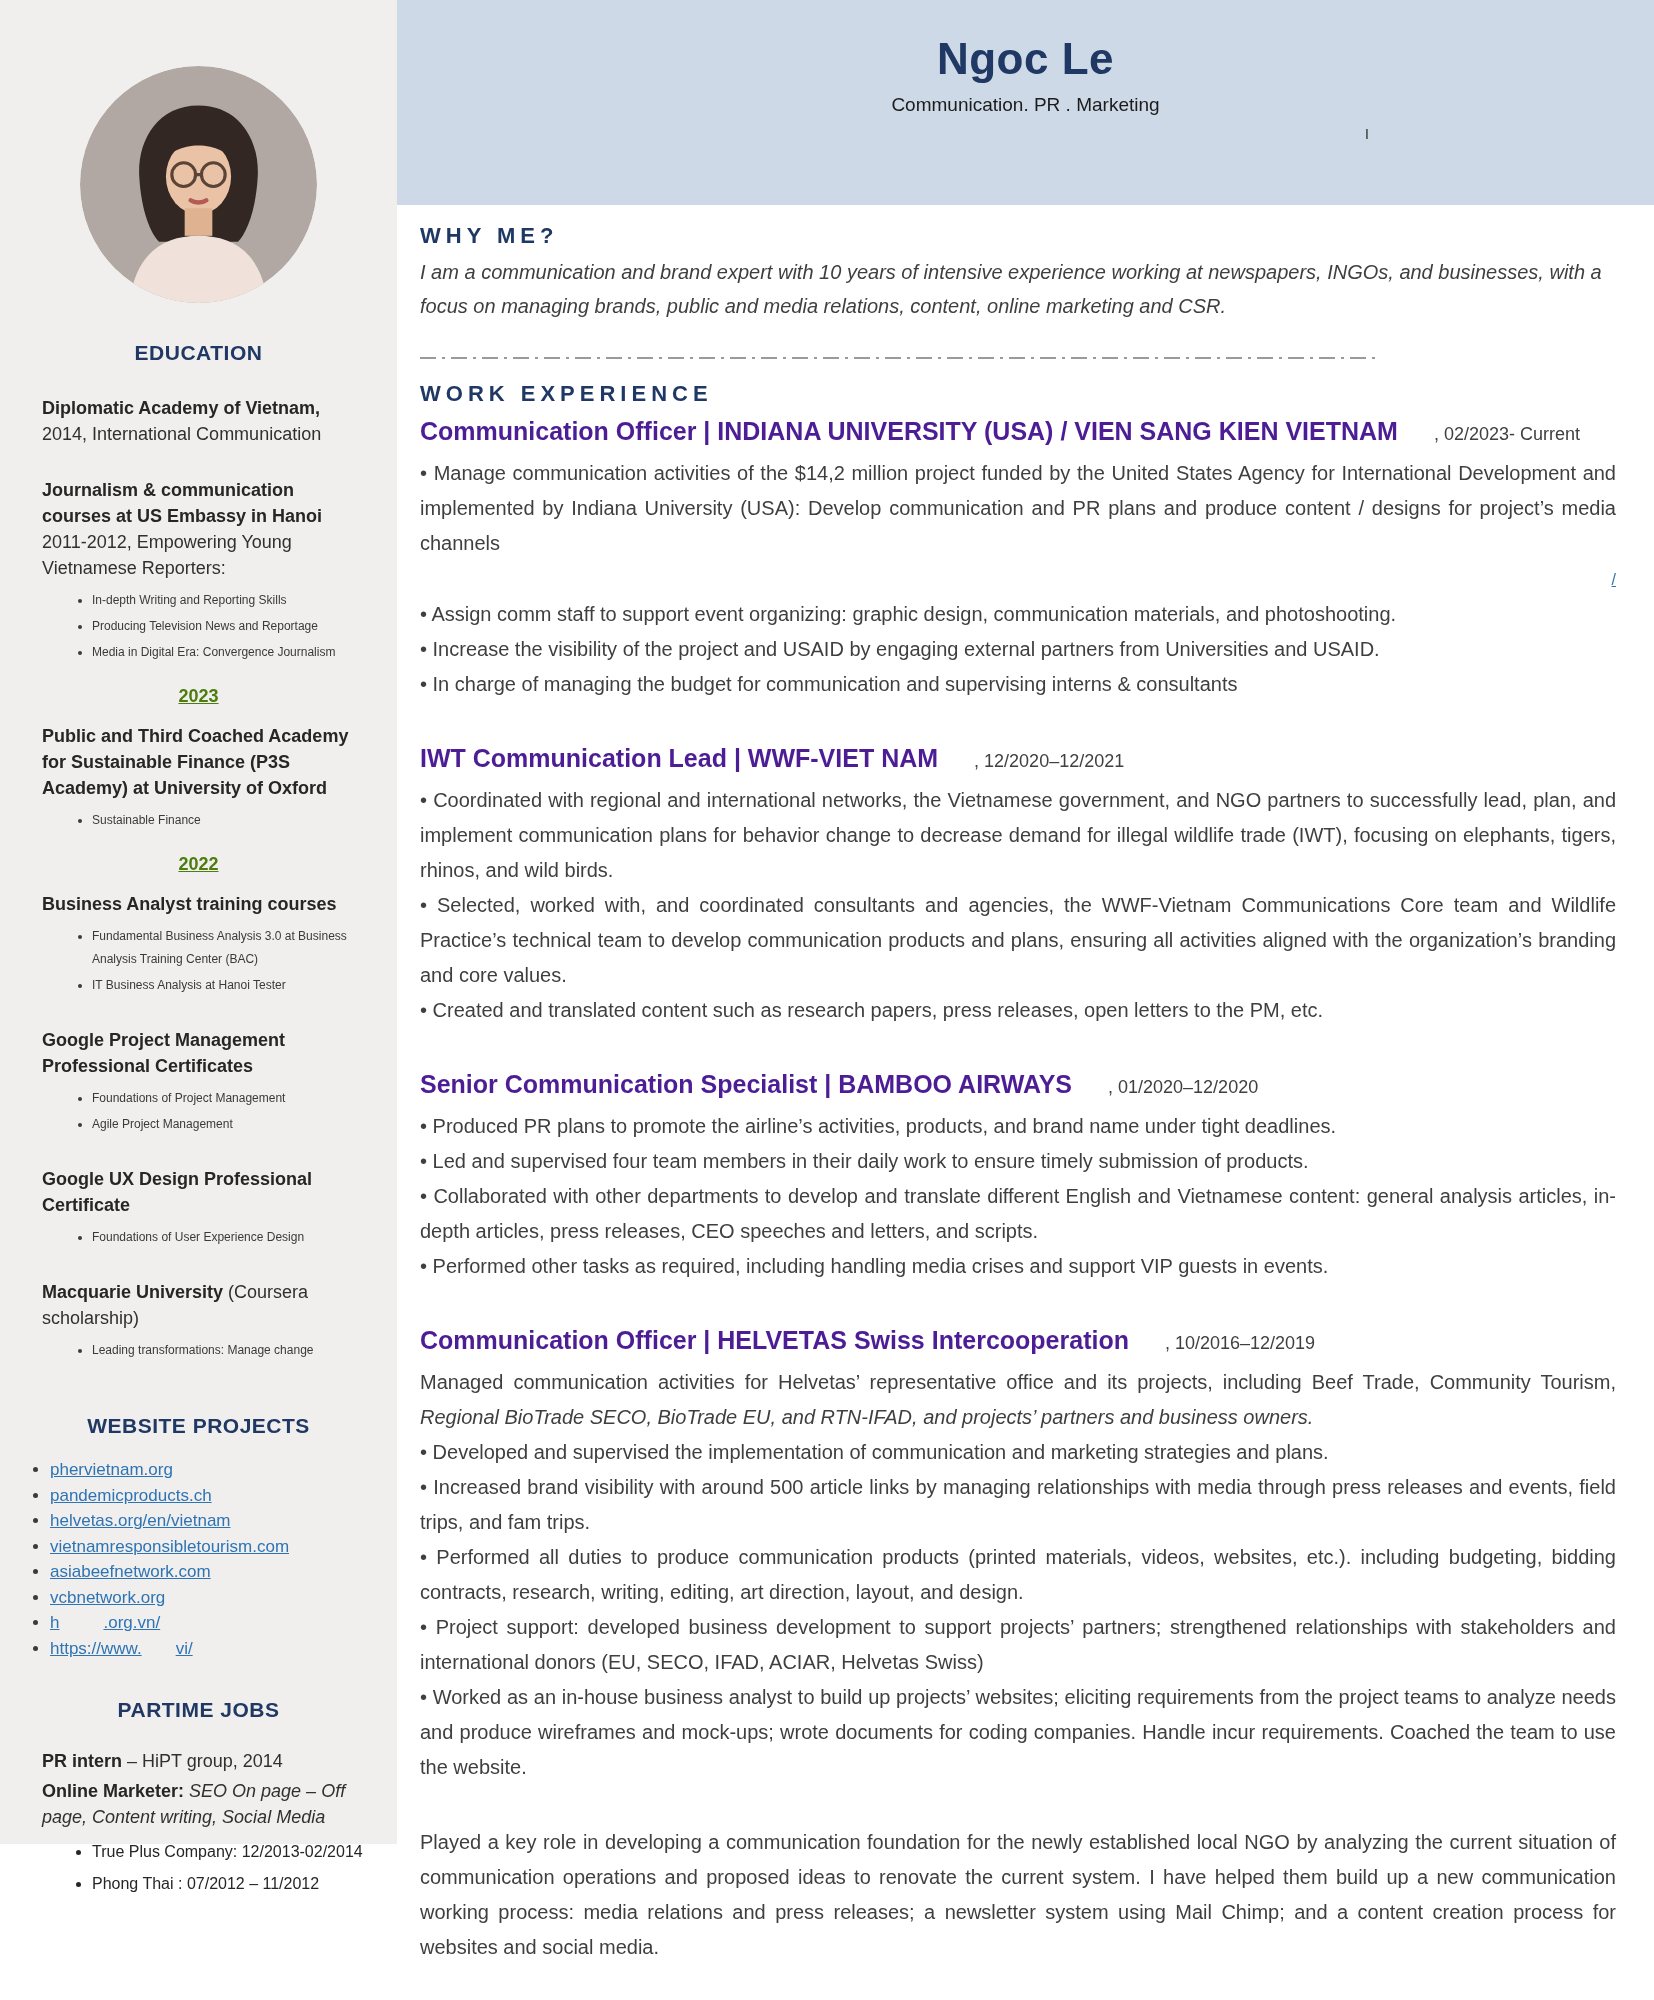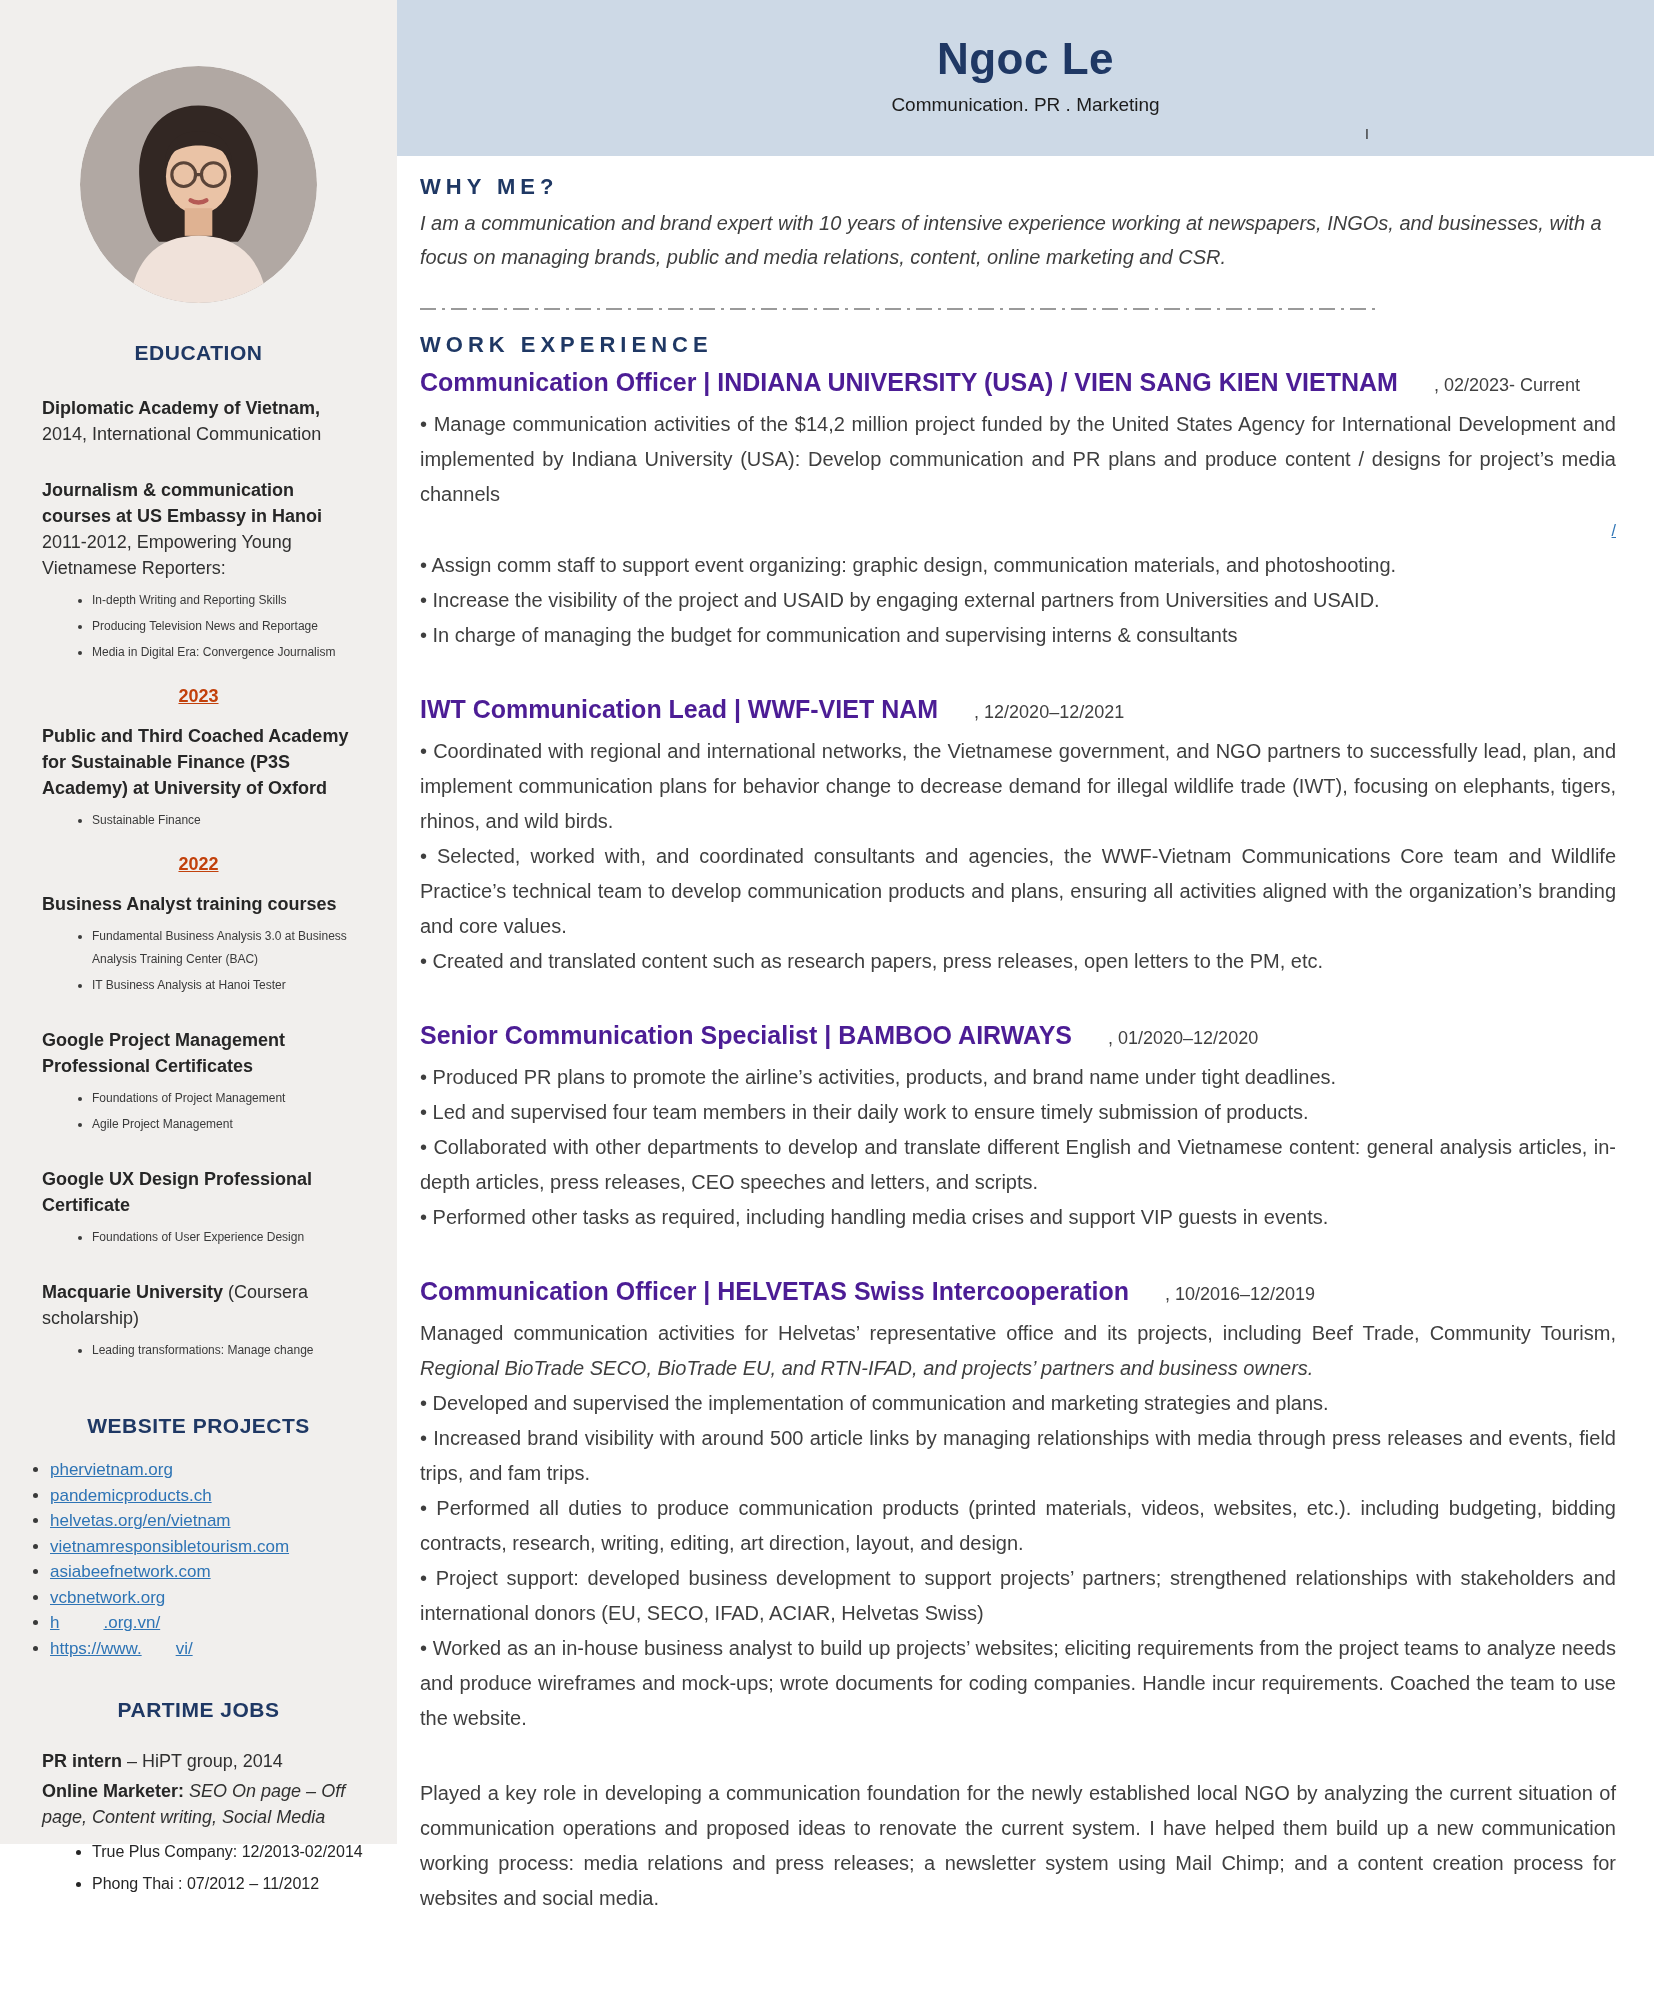--- a/index.html
+++ b/index.html
@@ -23,35 +23,35 @@
     margin-top:38px; text-align:center;
     color:#1f3864; font-weight:bold; font-size:21px; letter-spacing:0.5px;
   }
   .side-block { padding:0 30px 0 42px; margin-top:30px; font-size:18px; line-height:26px; color:#303030; }
   .side-block.tight { margin-top:16px; }
   .sb-bold { font-weight:bold; color:#262626; }
   .sb-bold.block { display:block; }
   .side-ul { list-style:disc; padding-left:50px; margin-top:8px; font-size:12px; line-height:23px; color:#3a3a3a; }
   .side-ul li { margin-bottom:3px; }
   .year {
-    text-align:center; font-weight:bold; font-size:18px; color:#c2410c;
+    text-align:center; font-weight:bold; font-size:18px; color:#4d7c0f;
     text-decoration:underline; margin-top:22px;
   }
   .links-ul { list-style:disc; padding-left:50px; margin-top:20px; font-size:17px; line-height:23.5px; color:#3a3a3a; }
   .links-ul li { margin-bottom:2px; }
   .link { color:#2e74b5; text-decoration:underline; cursor:pointer; }
   .gap { display:inline-block; width:44px; }
   .gap.sm { width:34px; }
   .pt-ul { list-style:disc; padding-left:50px; margin-top:10px; font-size:16px; line-height:23px; color:#262626; }
   .pt-ul li { margin-bottom:9px; }
   .it { font-style:italic; }
 
   
   .main { position:absolute; left:397px; top:0; width:1257px; height:2000px; background:#ffffff; }
-  .band { position:relative; width:1257px; height:156px; background:#cdd9e6; }
+  .band { position:relative; width:1257px; height:205px; background:#cdd9e6; }
   .name {
     padding-top:34px; text-align:center;
     color:#1f3864; font-size:44px; font-weight:bold; letter-spacing:0.5px;
   }
   .tagline { margin-top:10px; text-align:center; color:#1c1c1c; font-size:19px; }
   .band-mark { position:absolute; left:968px; top:126px; font-size:14px; color:#2b2b2b; }
 
   .content { padding:0 38px 0 23px; }
   .sec-h { color:#1f3864; font-weight:bold; font-size:22px; letter-spacing:5px; }
   .whyme-h { margin-top:18px; }

